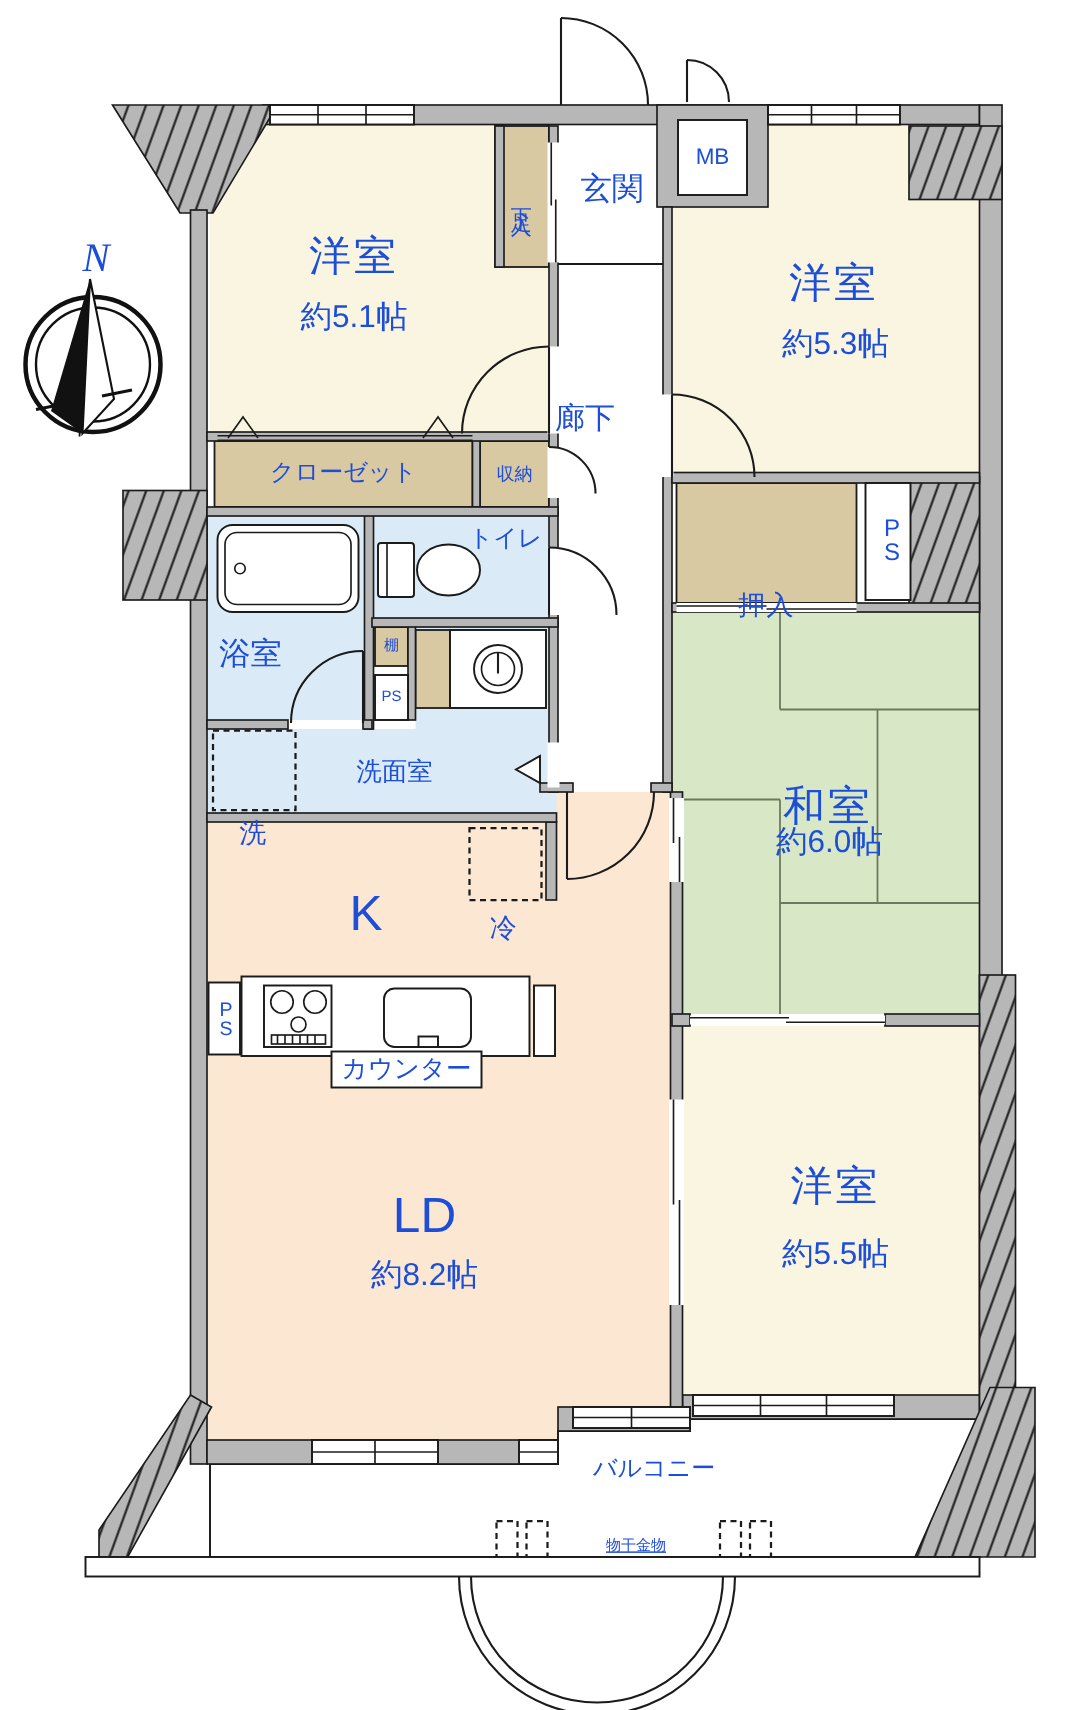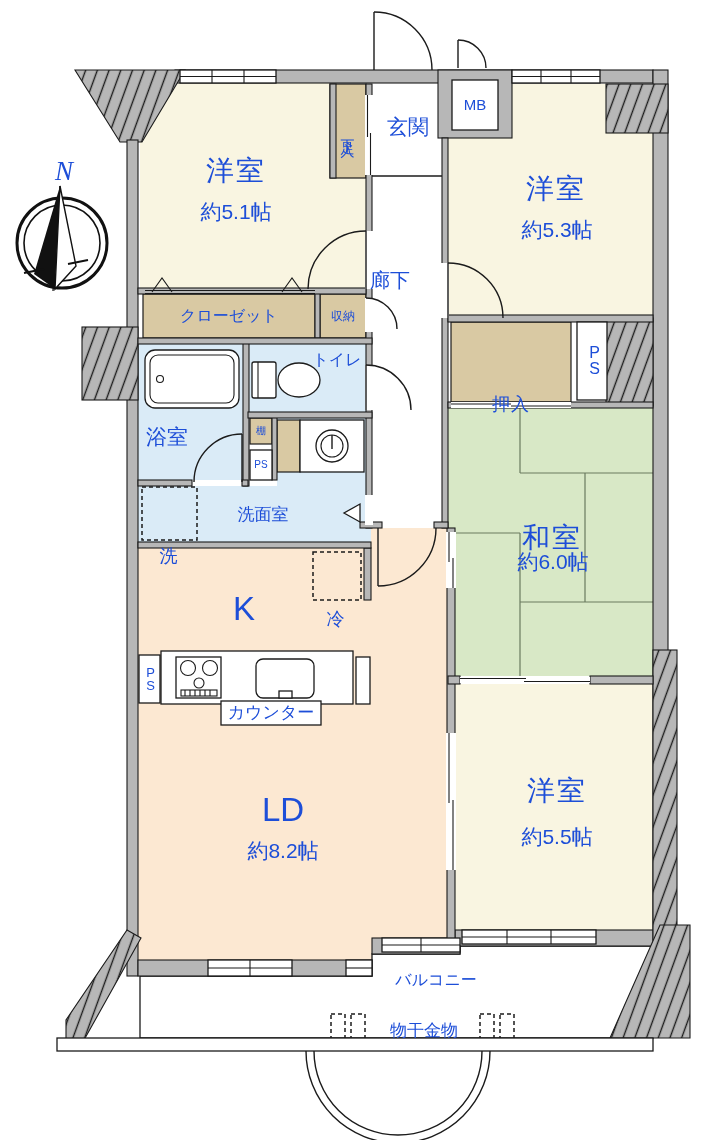--- a/index.html
+++ b/index.html
@@ -291,16 +291,16 @@
 <div class="lbl vert" style="left:348px;top:131px;font-size:14px;">下足入</div>
 <div class="lbl mid" style="left:511px;top:361px;">押入</div>
 <div class="lbl tiny" style="left:261px;top:431px;">棚</div>
 <div class="lbl" style="left:475px;top:105px;font-size:15px;">MB</div>
 <div class="lbl stack" style="left:592px;top:361px;font-size:16px;width:16px;">PS</div>
 <div class="lbl tiny" style="left:261px;top:465px;">PS</div>
 <div class="lbl stack" style="left:149px;top:679px;font-size:13px;width:12px;">PS</div>
 <div class="lbl mid" style="left:336px;top:576px;">冷</div>
 <div class="lbl mid" style="left:169px;top:513px;">洗</div>
 <div class="lbl" style="left:271px;top:713px;font-size:17px;">カウンター</div>
-<div class="lbl" style="left:424px;top:1031px;font-size:17px;">物干金物</div>
+<div class="lbl" style="left:424px;top:1031px;font-size:10px;text-decoration:underline;">物干金物</div>
 <div class="lbl north" style="left:64px;top:172px;">N</div>
 
 </div>
 
 </body></html>

